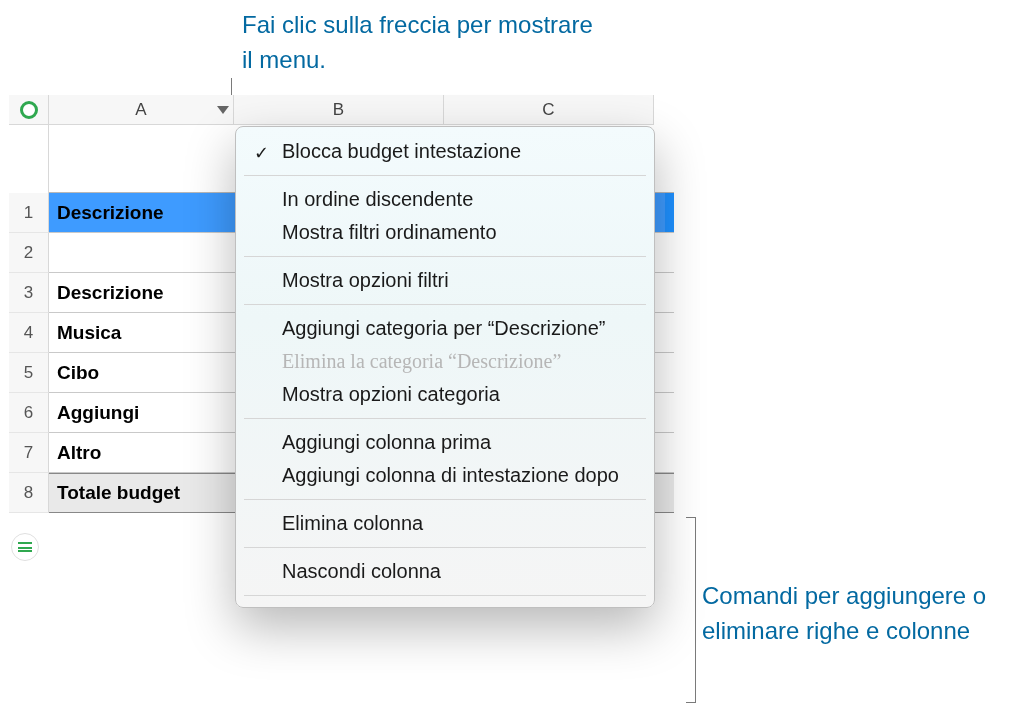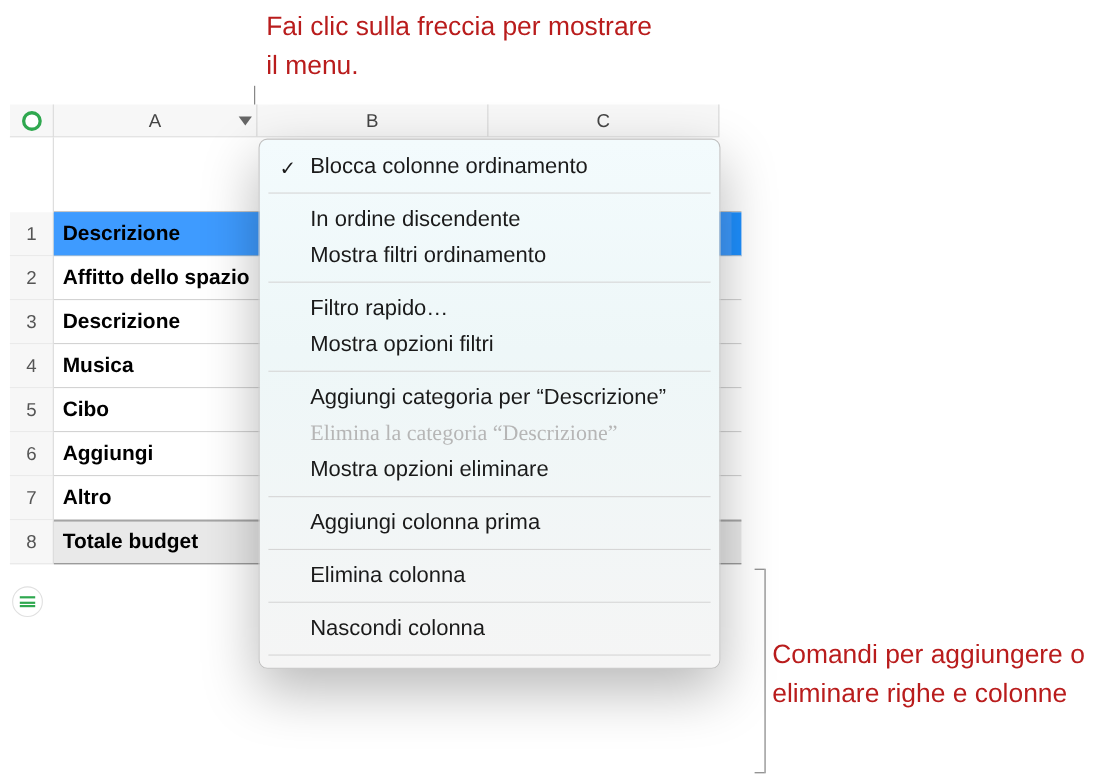--- a/index.html
+++ b/index.html
@@ -11,21 +11,21 @@
     position: relative;
     overflow: hidden;
     color: #000;
   }
 
   
   .callout {
     position: absolute;
     font-size: 24px;
     line-height: 1.45;
-    color: #b91c1c;
+    color: #0369a1;
     font-weight: 400;
   }
   .callout-top { left: 242px; top: 8px; width: 360px; }
   .callout-right { left: 702px; top: 579px; width: 310px; }
 
   
   .pointer-line-top {
     position: absolute;
     left: 231px;
     top: 78px;
@@ -293,23 +293,20 @@
     <div class="spacer-row"></div>
 
     <div class="data-row row-head">
       <div class="cell cell-a">
           <span>Descrizione</span>
         </div>
       <div class="cell cell-b"></div>
       <div class="cell cell-c"></div>
     </div>
     <div class="data-row row-normal">
-      <div class="cell cell-a">
-          <span>Affitto dello spazio</span>
-        </div>
       <div class="cell cell-b"></div>
       <div class="cell cell-c"></div>
     </div>
     <div class="data-row row-normal">
       <div class="cell cell-a">
           <span>Descrizione</span>
         </div>
       <div class="cell cell-b"></div>
       <div class="cell cell-c"></div>
     </div>
@@ -345,31 +342,31 @@
       <div class="cell cell-a">
           <span>Totale budget</span>
         </div>
       <div class="cell cell-b"></div>
       <div class="cell cell-c"></div>
     </div>
   </div>
 </div>
 
 <div class="menu" id="menu">
-    <div class="menu-item"><span class="check">✓</span><span>Blocca colonne ordinamento</span></div>
+    <div class="menu-item"><span class="check">✓</span><span>Blocca budget intestazione</span></div>
     <div class="menu-sep"></div>
     <div class="menu-item"><span>In ordine discendente</span></div>
     <div class="menu-item"><span>Mostra filtri ordinamento</span></div>
     <div class="menu-sep"></div>
-    <div class="menu-item"><span>Filtro rapido…</span></div>
     <div class="menu-item"><span>Mostra opzioni filtri</span></div>
     <div class="menu-sep"></div>
     <div class="menu-item"><span>Aggiungi categoria per “Descrizione”</span></div>
     <div class="menu-item disabled"><span>Elimina la categoria “Descrizione”</span></div>
-    <div class="menu-item"><span>Mostra opzioni eliminare</span></div>
+    <div class="menu-item"><span>Mostra opzioni categoria</span></div>
     <div class="menu-sep"></div>
     <div class="menu-item"><span>Aggiungi colonna prima</span></div>
+    <div class="menu-item"><span>Aggiungi colonna di intestazione dopo</span></div>
     <div class="menu-sep"></div>
     <div class="menu-item"><span>Elimina colonna</span></div>
     <div class="menu-sep"></div>
     <div class="menu-item"><span>Nascondi colonna</span></div>
     <div class="menu-sep"></div>
   </div>
 
 </body></html>

